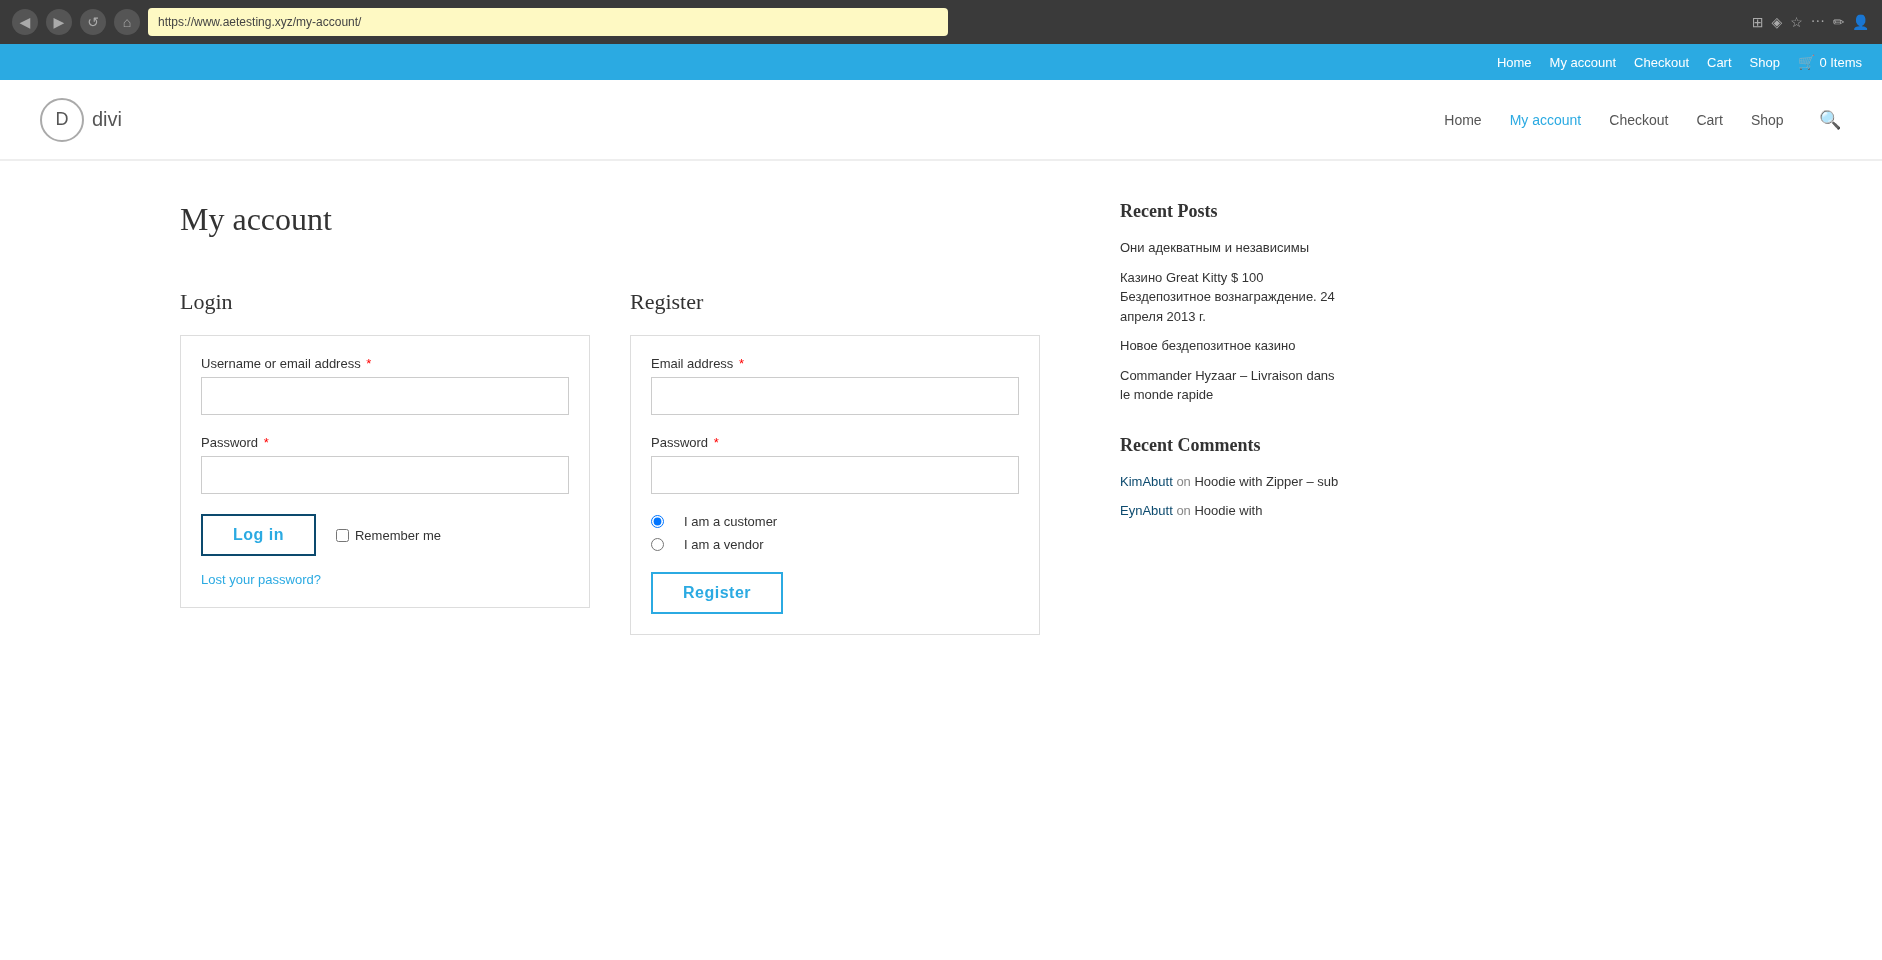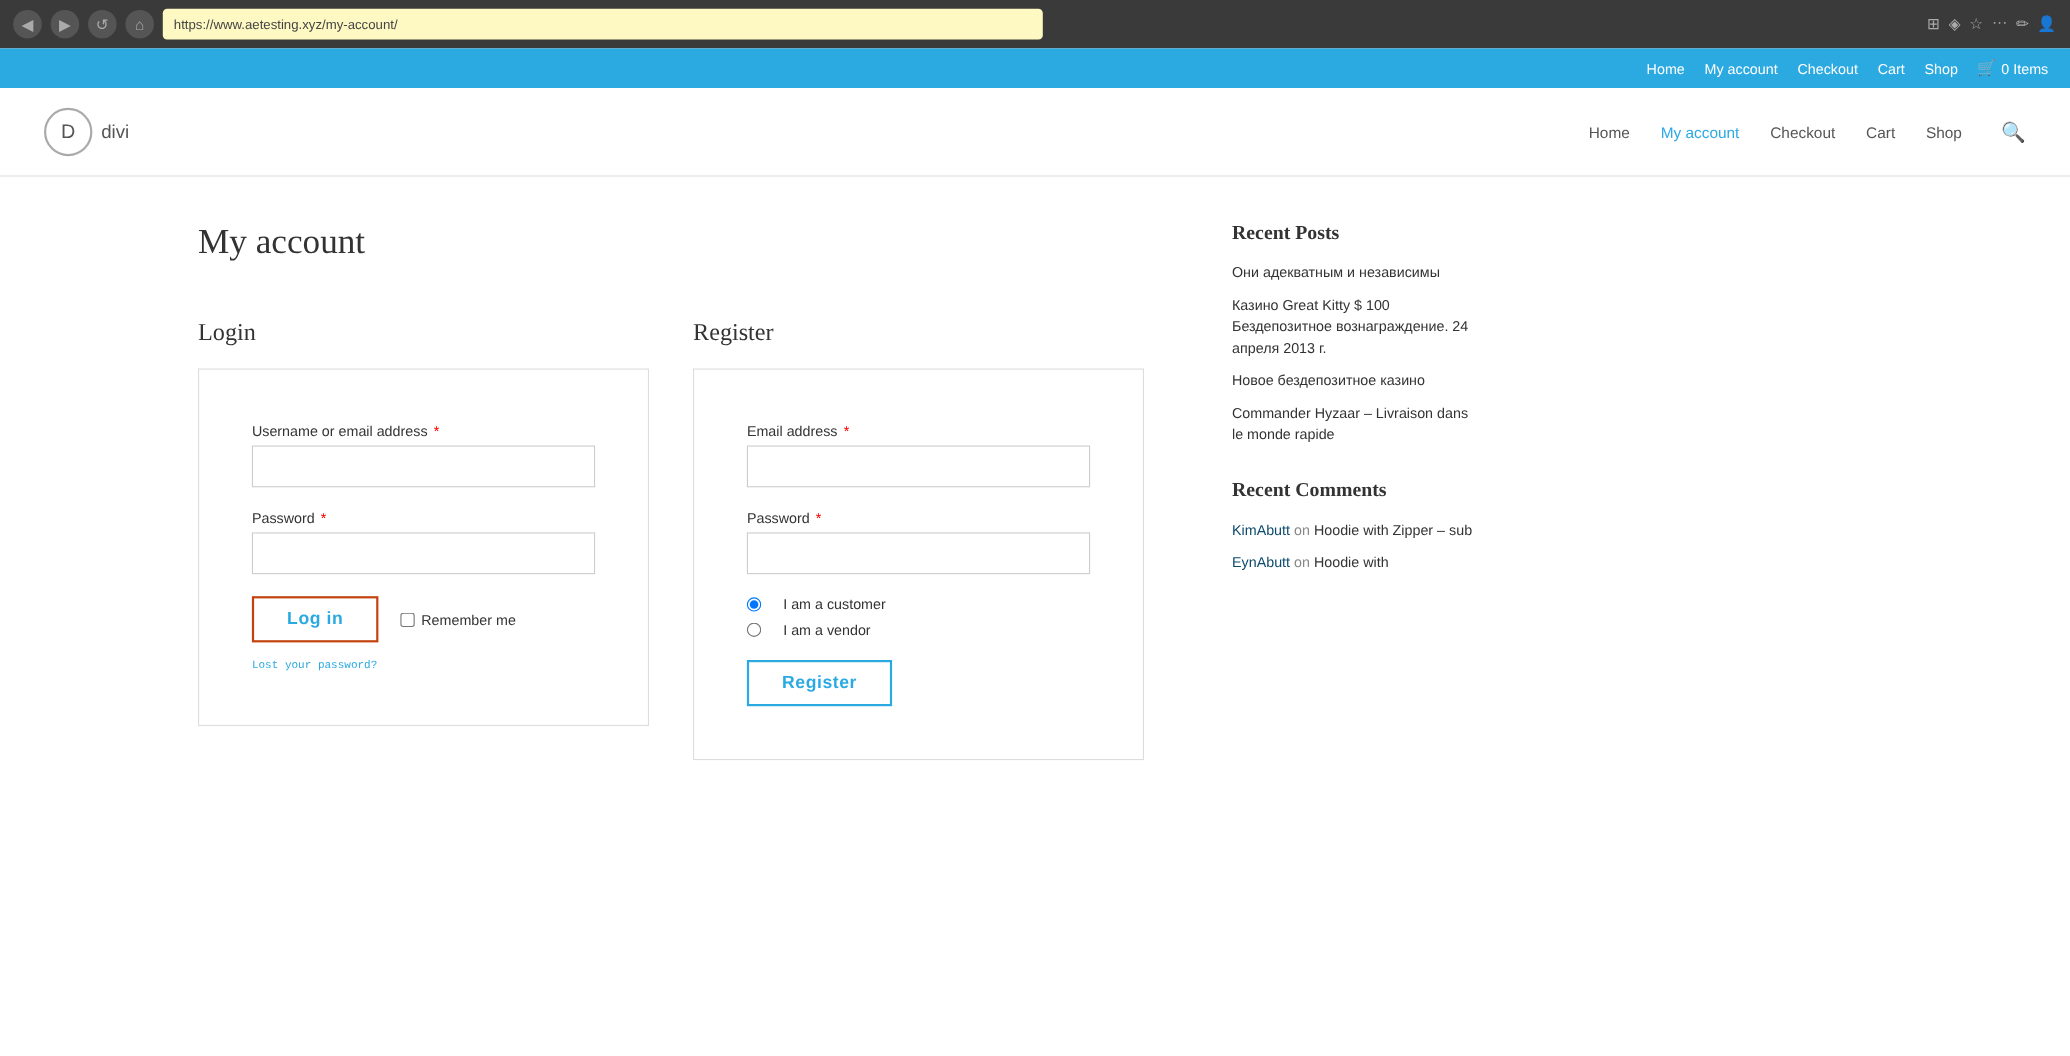--- a/index.html
+++ b/index.html
@@ -86,21 +86,21 @@
       border-radius: 50%;
       border: 2px solid #aaa;
       display: flex;
       align-items: center;
       justify-content: center;
       font-size: 18px;
       color: #555;
       font-family: Arial, sans-serif;
     }
     .logo-text {
-      font-size: 17px;
+      font-size: 20px;
       font-family: Arial, sans-serif;
       color: #555;
       font-weight: 300;
     }
     .main-nav {
       display: flex;
       align-items: center;
       gap: 28px;
     }
     .main-nav a {
@@ -156,21 +156,21 @@
     .form-section-title {
       font-size: 22px;
       font-weight: 400;
       color: #333;
       margin-bottom: 20px;
       font-family: Georgia, serif;
       margin-top: 21px;
     }
     .form-box {
       border: 1px solid #ddd;
-      padding: 48px;
+      padding: 20px;
     }
     .form-group {
       margin-bottom: 20px;
     }
     .form-label {
       display: block;
       margin-bottom: 6px;
       font-size: 13px;
       font-family: Arial, sans-serif;
       color: #333;
@@ -183,21 +183,21 @@
       font-size: 14px;
       font-family: Arial, sans-serif;
       color: #333;
       background: #fff;
       height: 38px;
     }
 
     
     .btn-login {
       background: #fff;
-      border: 2px solid #c2410c;
+      border: 2px solid #0c4a6e;
       color: #2baae2;
       padding: 10px 30px;
       font-size: 16px;
       font-family: Arial, sans-serif;
       cursor: pointer;
       font-weight: 600;
       letter-spacing: 0.5px;
     }
     .btn-register {
       background: #fff;
@@ -222,22 +222,22 @@
       display: flex;
       align-items: center;
       gap: 6px;
       font-size: 13px;
       font-family: Arial, sans-serif;
       color: #333;
     }
     .lost-password {
       display: block;
       color: #2baae2;
-      font-size: 10px;
-      font-family: Liberation Mono, monospace;
+      font-size: 13px;
+      font-family: Liberation Sans, sans-serif;
       text-decoration: none;
       margin-top: 8px;
     }
 
     
     .radio-group {
       margin-bottom: 20px;
     }
     .radio-label {
       display: flex;

